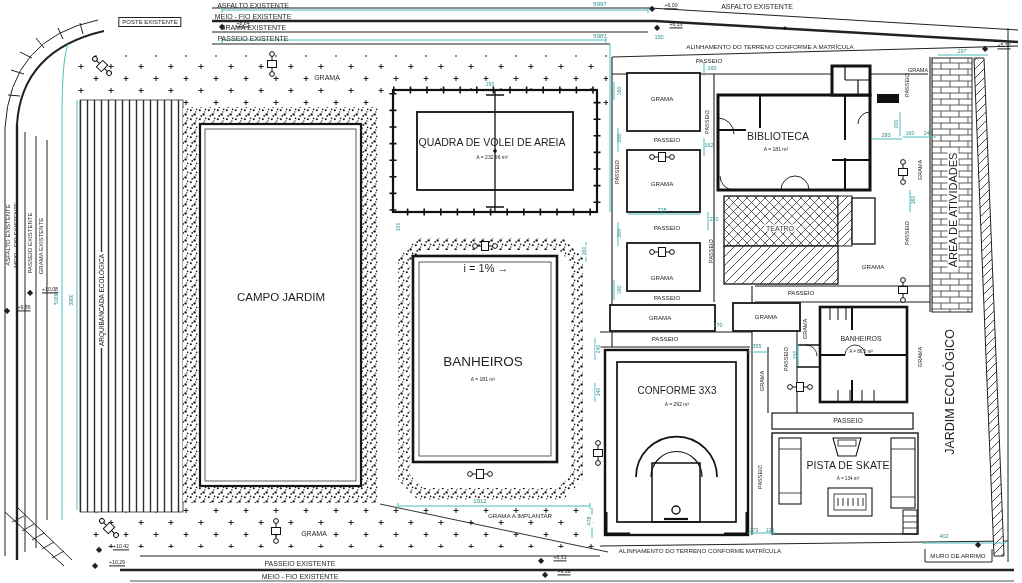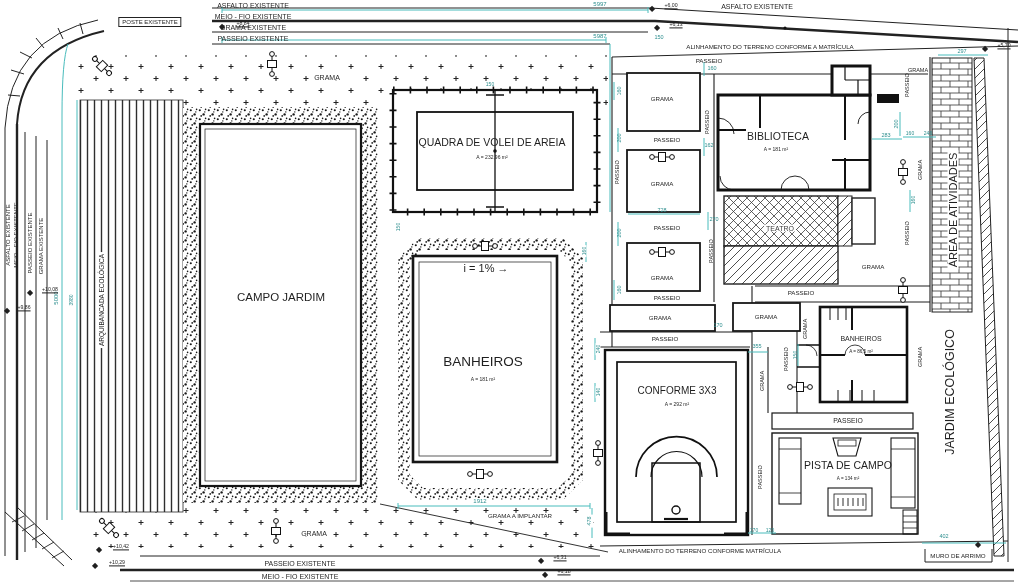--- a/index.html
+++ b/index.html
@@ -251,21 +251,21 @@
       <span class="ann" style="left: 492px; top: 157px; font-size: 5px; color: rgb(31, 31, 31); transform: translate(-50%, -50%);">A = 232,96 m²</span>
       <span class="ann" style="left: 483px; top: 362px; font-size: 13.5px; color: rgb(31, 31, 31); transform: translate(-50%, -50%);">BANHEIROS</span>
       <span class="ann" style="left: 483px; top: 379px; font-size: 5px; color: rgb(31, 31, 31); transform: translate(-50%, -50%);">A = 181 m²</span>
       <span class="ann" style="left: 677px; top: 391px; font-size: 10px; color: rgb(31, 31, 31); transform: translate(-50%, -50%);">CONFORME 3X3</span>
       <span class="ann" style="left: 677px; top: 404px; font-size: 5px; color: rgb(31, 31, 31); transform: translate(-50%, -50%);">A = 292 m²</span>
       <span class="ann" style="left: 778px; top: 136px; font-size: 10.5px; color: rgb(31, 31, 31); transform: translate(-50%, -50%);">BIBLIOTECA</span>
       <span class="ann" style="left: 776px; top: 149px; font-size: 5px; color: rgb(31, 31, 31); transform: translate(-50%, -50%);">A = 181 m²</span>
       <span class="ann bg" style="left: 780px; top: 228px; font-size: 7px; color: rgb(60, 60, 60); transform: translate(-50%, -50%);">TEATRO</span>
       <span class="ann" style="left: 861px; top: 338px; font-size: 7px; color: rgb(31, 31, 31); transform: translate(-50%, -50%);">BANHEIROS</span>
       <span class="ann" style="left: 861px; top: 352px; font-size: 4.6px; color: rgb(31, 31, 31); transform: translate(-50%, -50%);">A = 86,5 m²</span>
-      <span class="ann" style="left: 848px; top: 465px; font-size: 10.5px; color: rgb(31, 31, 31); transform: translate(-50%, -50%);">PISTA DE CAMPO</span>
+      <span class="ann" style="left: 848px; top: 465px; font-size: 10.5px; color: rgb(31, 31, 31); transform: translate(-50%, -50%);">PISTA DE SKATE</span>
       <span class="ann" style="left: 848px; top: 479px; font-size: 4.6px; color: rgb(31, 31, 31); transform: translate(-50%, -50%);">A = 134 m²</span>
       <span class="ann bg" style="left: 953px; top: 210px; font-size: 11px; color: rgb(31, 31, 31); transform: translate(-50%, -50%) rotate(-90deg);">ÁREA DE ATIVIDADES</span>
       <span class="ann" style="left: 950px; top: 392px; font-size: 12.5px; color: rgb(31, 31, 31); transform: translate(-50%, -50%) rotate(-90deg);">JARDIM ECOLÓGICO</span>
       <span class="ann" style="left: 486px; top: 227px; font-size: 11px; color: rgb(31, 31, 31); transform: translate(-50%, -50%); margin-top: 41px;">i = 1% →</span>
       <span class="ann bg" style="left: 327px; top: 77px; font-size: 7px; color: rgb(31, 31, 31); transform: translate(-50%, -50%);">GRAMA</span>
       <span class="ann" style="left: 918px; top: 71px; font-size: 5.5px; color: rgb(31, 31, 31); transform: translate(-50%, -50%);">GRAMA</span>
       <span class="ann" style="left: 662px; top: 99px; font-size: 6.2px; color: rgb(31, 31, 31); transform: translate(-50%, -50%);">GRAMA</span>
       <span class="ann" style="left: 662px; top: 184px; font-size: 6.2px; color: rgb(31, 31, 31); transform: translate(-50%, -50%);">GRAMA</span>
       <span class="ann" style="left: 662px; top: 278px; font-size: 6.2px; color: rgb(31, 31, 31); transform: translate(-50%, -50%);">GRAMA</span>
       <span class="ann" style="left: 660px; top: 318px; font-size: 6.2px; color: rgb(31, 31, 31); transform: translate(-50%, -50%);">GRAMA</span>

